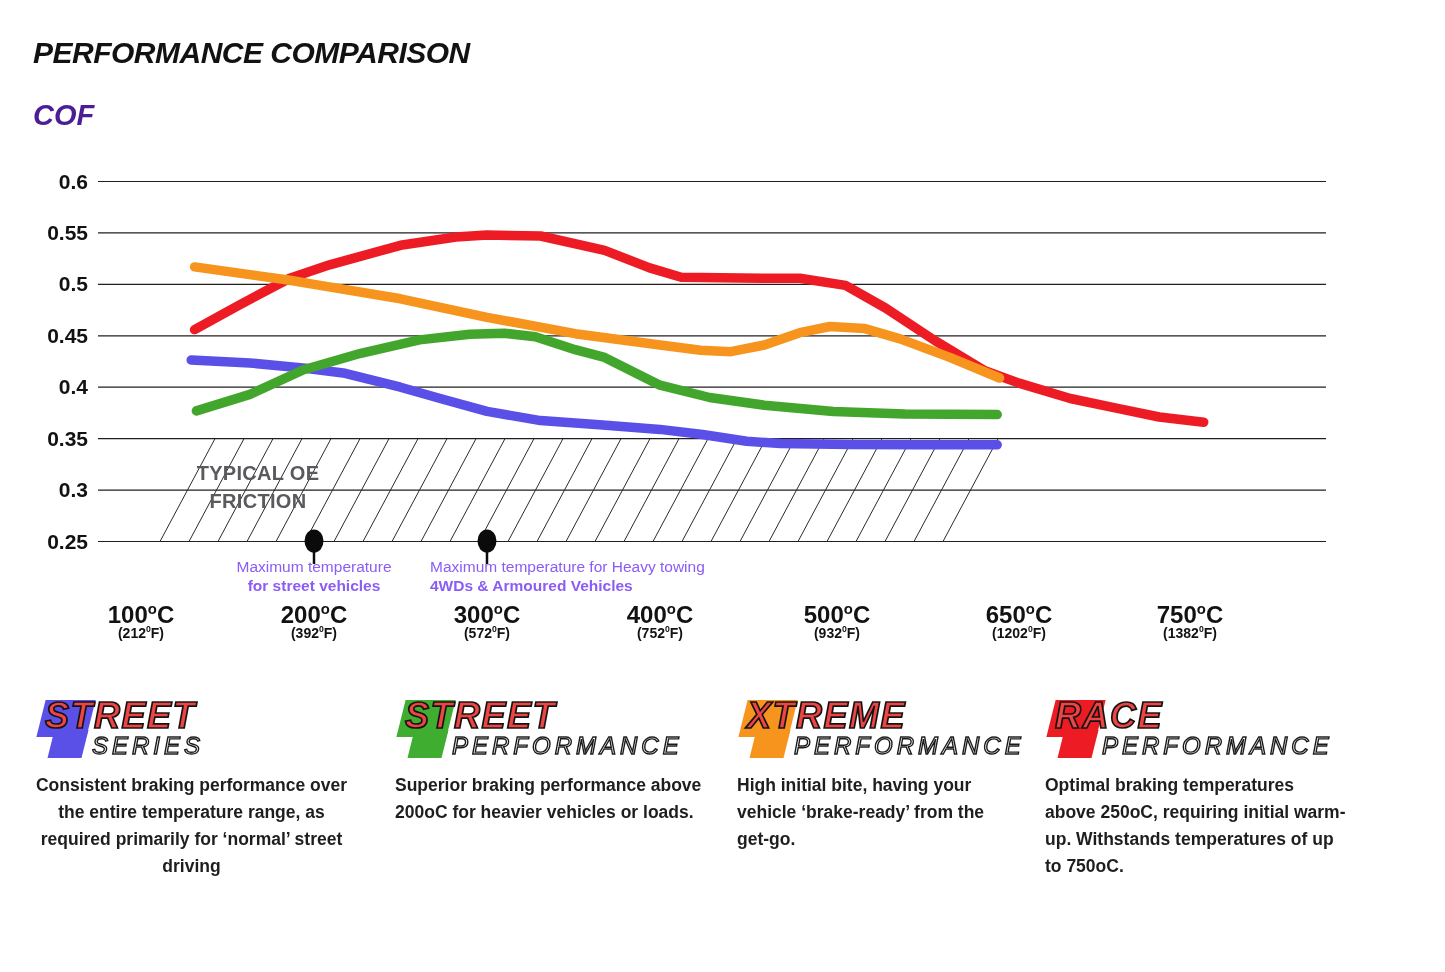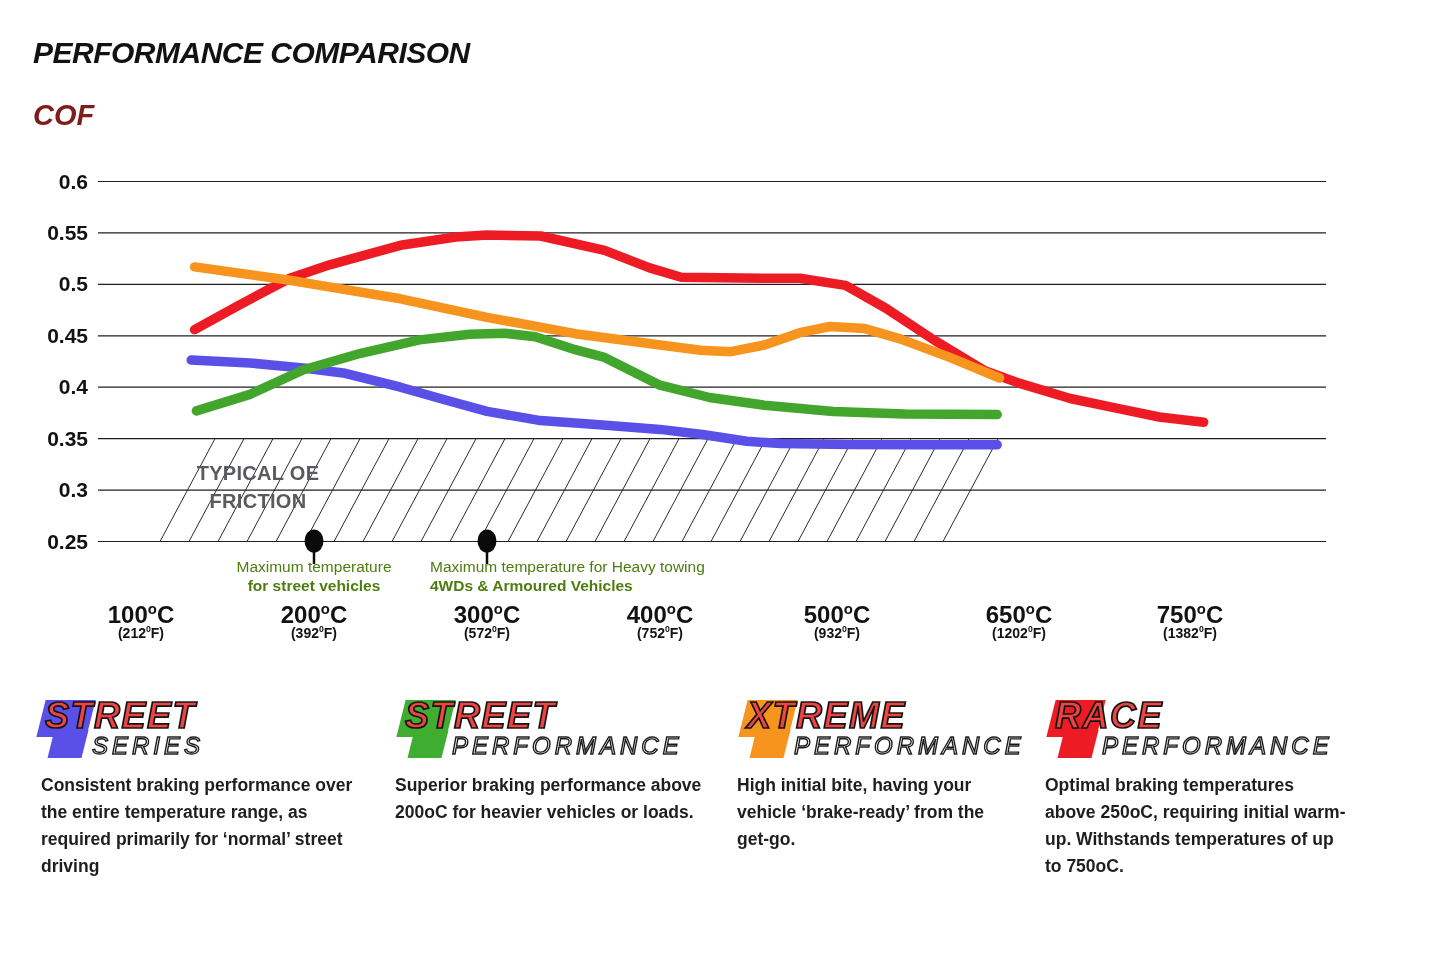--- a/index.html
+++ b/index.html
@@ -6,41 +6,41 @@
   .canvas{
     position:relative;width:1445px;height:952px;background:#ffffff;
     font-family:"Liberation Sans",sans-serif;overflow:hidden;color:#1c1c1c;
   }
   .page-title{
     position:absolute;left:33px;top:36px;font-size:30px;font-weight:700;
     font-style:italic;letter-spacing:-.5px;color:#121212;white-space:nowrap;
   }
   .cof-label{
     position:absolute;left:33px;top:99px;font-size:29px;font-weight:700;
-    font-style:italic;color:#7f1d1d;
+    font-style:italic;color:#4c1d95;
   }
   .chart-svg{position:absolute;left:0;top:0;}
   .y-tick{
     position:absolute;left:24px;width:64px;text-align:right;
     font-size:21px;font-weight:700;color:#121212;
   }
   .x-tick{
     position:absolute;top:604px;width:140px;text-align:center;
     font-weight:700;color:#121212;
   }
   .x-tick .c{font-size:24px;line-height:21px;}
   .x-tick .f{font-size:14px;line-height:17px;}
   .x-tick sup{font-size:62%;vertical-align:super;line-height:0;}
   .oe-label{
     position:absolute;left:190px;top:459px;width:136px;text-align:center;
     font-size:20px;font-weight:700;color:#595a5e;line-height:28px;
     letter-spacing:.3px;white-space:pre-line;
   }
   .marker-note{
-    position:absolute;top:558px;font-size:15.5px;line-height:18.5px;color:#4d7c0f;
+    position:absolute;top:558px;font-size:15.5px;line-height:18.5px;color:#8b5cf6;
     white-space:pre-line;
   }
   .marker-note .l2{font-weight:700;}
   .logo{position:absolute;top:697px;height:72px;--accent:#888;}
   .patch,.patch2{position:absolute;background:var(--accent);transform:skewX(-14deg);}
   .patch {left:6px;top:3px;width:50px;height:37px;}
   .patch2{left:16px;top:33px;width:34px;height:28px;}
   .word1{
     position:absolute;left:10px;top:-2px;font-size:36px;font-weight:700;
     font-style:italic;letter-spacing:1.5px;color:#ef4444;
@@ -178,21 +178,21 @@
     <div class="word1">XTREME</div>
     <div class="word2">PERFORMANCE</div>
   </div>
   <div class="logo" style="left: 1045px; --accent: #ed1c24;">
     <div class="patch"></div>
     <div class="patch2"></div>
     <div class="word1">RACE</div>
     <div class="word2">PERFORMANCE</div>
   </div>
 
-  <div class="desc" style="left:41px;width:345px;">Consistent braking performance over
+  <div class="desc" style="left:19px;width:345px;text-align:center;">Consistent braking performance over
 the entire temperature range, as
 required primarily for ‘normal’ street
 driving</div>
   <div class="desc" style="left:395px;width:345px;">Superior braking performance above
 200oC for heavier vehicles or loads.</div>
   <div class="desc" style="left:737px;width:290px;">High initial bite, having your
 vehicle ‘brake-ready’ from the
 get-go.</div>
   <div class="desc" style="left:1045px;width:345px;">Optimal braking temperatures
 above 250oC, requiring initial warm-

